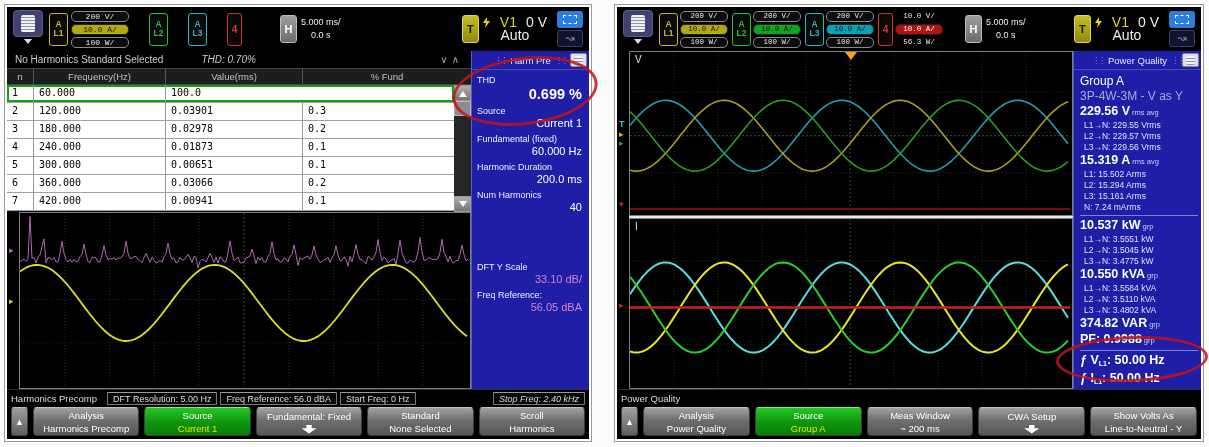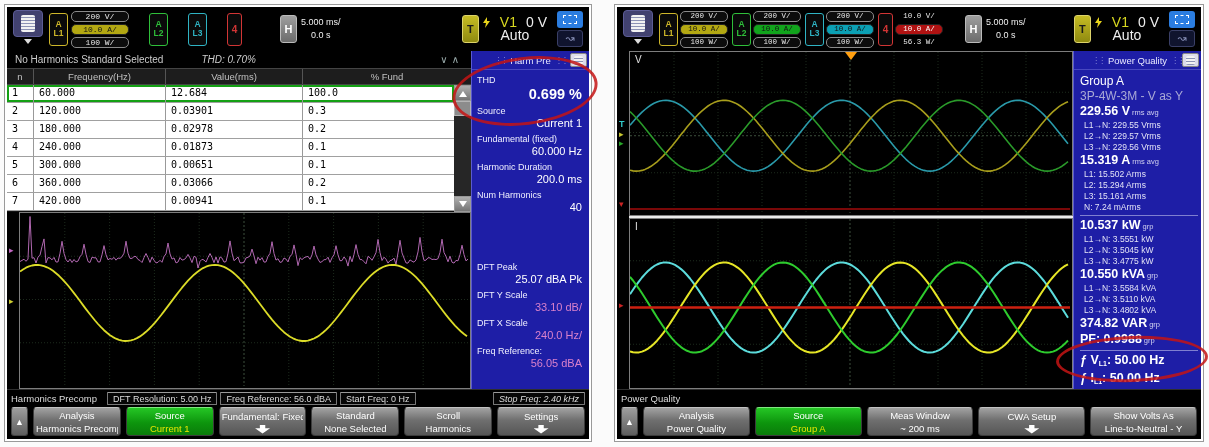--- a/index.html
+++ b/index.html
@@ -205,21 +205,20 @@
               <div class="hc c0">n</div>
               <div class="hc c1">Frequency(Hz)</div>
               <div class="hc c2">Value(rms)</div>
               <div class="hc c3">% Fund</div>
             </div>
         <div class="tbl-wrap">
           <div class="tbl">
                 <div class="tbl-row selected">
                   <div class="cell c0">1</div>
                   <div class="cell c1">60.000</div>
-                  <div class="cell c2">12.684</div>
                   <div class="cell c3">100.0</div>
                 </div>
                 <div class="tbl-row">
                   <div class="cell c0">2</div>
                   <div class="cell c1">120.000</div>
                   <div class="cell c2">0.03901</div>
                   <div class="cell c3">0.3</div>
                 </div>
                 <div class="tbl-row">
                   <div class="cell c0">3</div>
@@ -311,30 +310,22 @@
               <div class="hp-field">
                 <div class="hp-label">Harmonic Duration</div>
                 <div class="hp-value">200.0 ms</div>
               </div>
               <div class="hp-field">
                 <div class="hp-label">Num Harmonics</div>
                 <div class="hp-value">40</div>
               </div>
               <div style="height: 44px;"></div>
               <div class="hp-field">
-                <div class="hp-label">DFT Peak</div>
-                <div class="hp-value">25.07 dBA Pk</div>
-              </div>
-              <div class="hp-field">
                 <div class="hp-label">DFT Y Scale</div>
                 <div class="hp-value pink">33.10 dB/</div>
-              </div>
-              <div class="hp-field">
-                <div class="hp-label">DFT X Scale</div>
-                <div class="hp-value pink">240.0 Hz/</div>
               </div>
               <div class="hp-field">
                 <div class="hp-label">Freq Reference:</div>
                 <div class="hp-value pink">56.05 dBA</div>
               </div>
             </div>
       </div>
     </div>
     <div class="statusbar">
       <span class="st-left">Harmonics Precomp</span>
@@ -361,24 +352,20 @@
             <div class="sk-t">Fundamental: Fixed</div>
             <div class="fat-arrow"></div>
           </div>
           <div class="softkey">
             <div class="sk-t">Standard</div>
             <div class="sk-b">None Selected</div>
           </div>
           <div class="softkey">
             <div class="sk-t">Scroll</div>
             <div class="sk-b">Harmonics</div>
-          </div>
-          <div class="softkey">
-            <div class="sk-t">Settings</div>
-            <div class="fat-arrow"></div>
           </div>
         </div>
    </div>
   </div>
 
   <div class="screen right">
    <div class="inner">
     <div class="topbar">
       <div class="menu-wrap">
         <div class="menu-btn">

